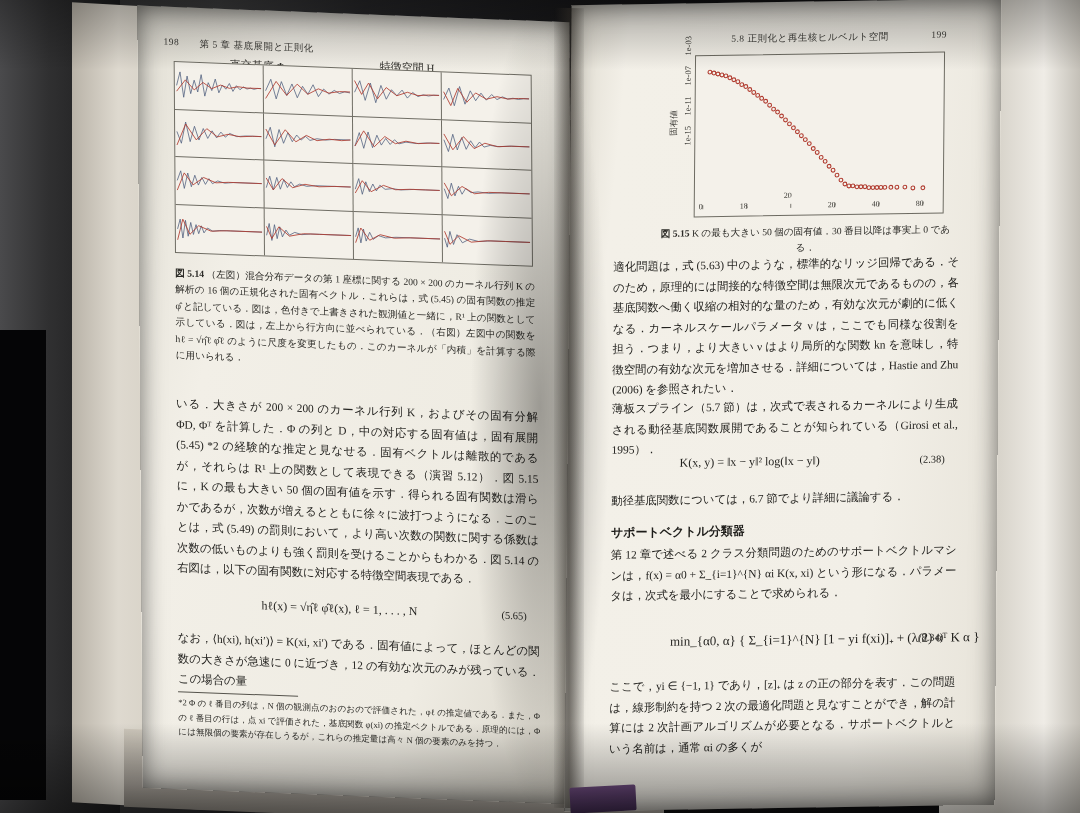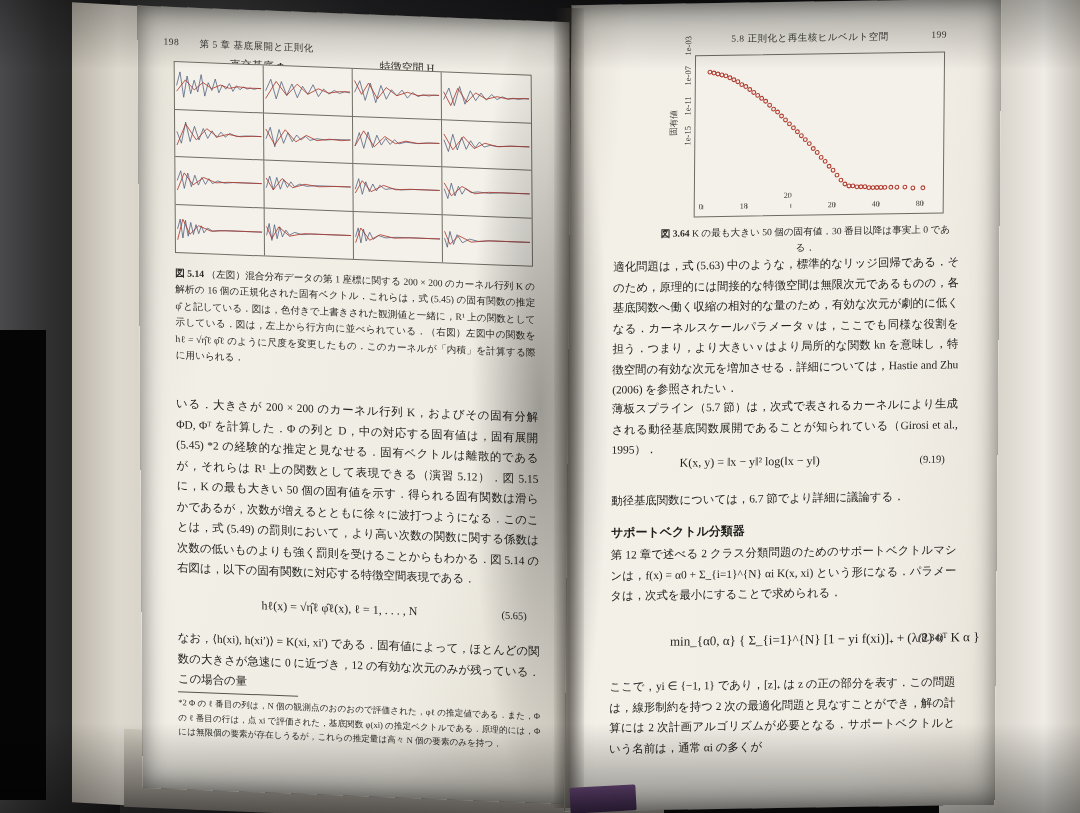--- a/index.html
+++ b/index.html
@@ -454,30 +454,30 @@
           <div class="ax-label" style="left:221px; top:146px;">80</div>
         </div>
 
         <div class="ylab-rot" style="left:112px; top:142px;">1e-15</div>
         <div class="ylab-rot" style="left:112px; top:112px;">1e-11</div>
         <div class="ylab-rot" style="left:112px; top:82px;">1e-07</div>
         <div class="ylab-rot" style="left:112px; top:52px;">1e-03</div>
         <div class="ylab-rot" style="left:98px; top:132px;">固有値</div>
 
         <div class="caption" style="left:86px; top:222px; width:300px; text-align:center;">
-          <span class="bold">図 3.64</span>
+          <span class="bold">図 5.15</span>
           <span>K の最も大きい 50 個の固有値．30 番目以降は事実上 0 である．</span>
         </div>
 
         <div class="body" style="left:44px; top:252px; width:346px;">適化問題は，式 (5.63) 中のような，標準的なリッジ回帰である．そのため，原理的には間接的な特徴空間は無限次元であるものの，各基底関数へ働く収縮の相対的な量のため，有効な次元が劇的に低くなる．カーネルスケールパラメータ ν は，ここでも同様な役割を担う．つまり，より大きい ν はより局所的な関数 kn を意味し，特徴空間の有効な次元を増加させる．詳細については，Hastie and Zhu (2006) を参照されたい．</div>
 
         <div class="body" style="left:44px; top:394px; width:346px;">薄板スプライン（5.7 節）は，次式で表されるカーネルにより生成される動径基底関数展開であることが知られている（Girosi et al., 1995）．</div>
 
         <div class="eq" style="left:112px; top:452px;">K(x, y) = ‖x − y‖² log(‖x − y‖)</div>
-        <div class="eqno" style="left:352px; top:454px;">(9.19)</div>
+        <div class="eqno" style="left:352px; top:454px;">(2.38)</div>
 
         <div class="body" style="left:44px; top:486px; width:346px;">動径基底関数については，6.7 節でより詳細に議論する．</div>
 
         <div class="heading" style="left:44px; top:520px;">サポートベクトル分類器</div>
 
         <div class="body" style="left:44px; top:540px; width:346px;">第 12 章で述べる 2 クラス分類問題のためのサポートベクトルマシンは，f(x) = α0 + Σ_{i=1}^{N} αi K(x, xi) という形になる．パラメータは，次式を最小にすることで求められる．</div>
 
         <div class="eq" style="left:104px; top:628px; font-size:13px;">min_{α0, α} { Σ_{i=1}^{N} [1 − yi f(xi)]₊ + (λ/2) αᵀ K α }</div>
         <div class="eqno" style="left:352px; top:632px;">(8.34)</div>
 

